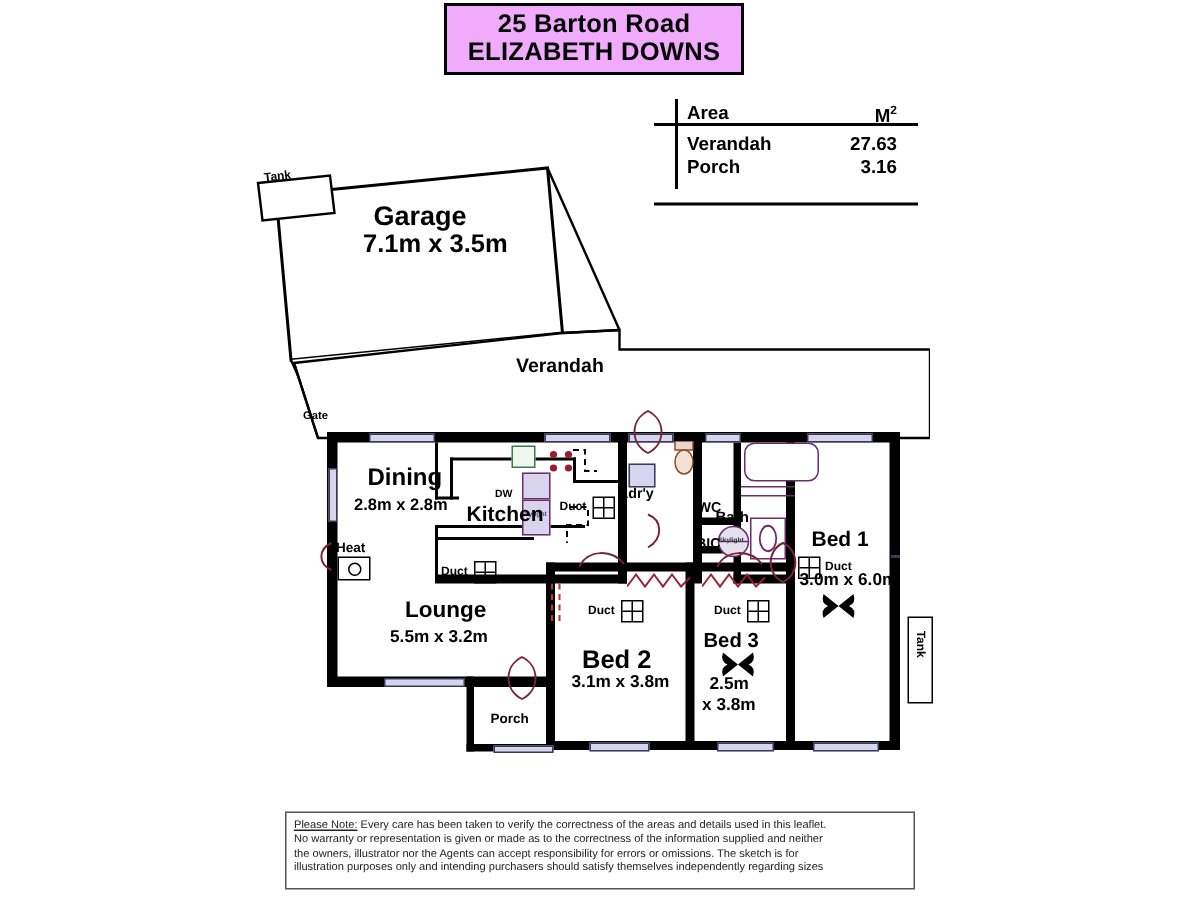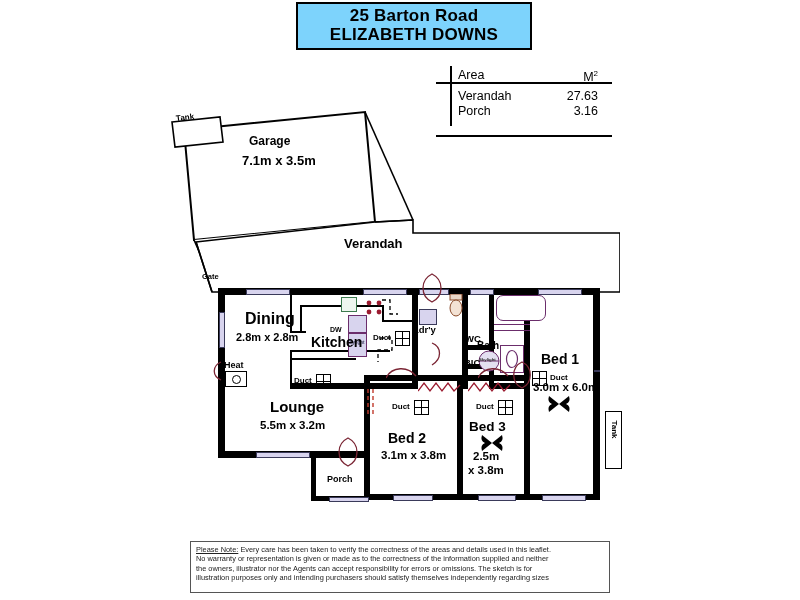--- a/index.html
+++ b/index.html
@@ -2,28 +2,28 @@
 <html><head>
 <meta charset="utf-8">
 <style>
   html,body{margin:0;padding:0;background:#ffffff;}
   body{width:800px;height:600px;position:relative;overflow:hidden;
        font-family:"Liberation Sans","DejaVu Sans",sans-serif;color:#000;}
 
   .abs{position:absolute;}
 
   
-  #title-box{left:296px;top:2px;width:236px;border:2px solid #000;background:#7dd3fc;
+  #title-box{left:296px;top:2px;width:200px;border:2px solid #000;background:#f0abfc;
              text-align:center;padding:2px 6px 4px 6px;box-sizing:border-box;}
   #title-line1{font-size:17px;font-weight:bold;line-height:19px;letter-spacing:.2px;}
   #title-line2{font-size:17px;font-weight:bold;line-height:19px;letter-spacing:.2px;}
 
   
   #area-table{left:436px;top:66px;width:176px;}
-  #area-table table{border-collapse:collapse;width:100%;font-size:12.5px;font-weight:normal;}
+  #area-table table{border-collapse:collapse;width:100%;font-size:12.5px;font-weight:bold;}
   #area-table td{padding:0 0 0 0;line-height:15px;}
   .a-label{text-align:left;padding-left:22px !important;}
   .a-val{text-align:right;padding-right:14px !important;}
   .vbar{position:absolute;left:14px;top:0;width:2px;height:100%;background:#000;}
   .hrule{position:absolute;left:0;width:176px;height:2px;background:#000;}
   #rule-top{top:16px;}
   #rule-bot{top:69px;}
   #area-hdr-m{position:relative;}
   #area-hdr-m sup{font-size:8px;vertical-align:super;}
 
@@ -100,22 +100,22 @@
     <line x1="34" y1="30" x2="10" y2="122" stroke="#000" stroke-width="0"></line>
 
     <polygon points="46,142 225,122 263,120 263,133 470,133 470,192 62,192" fill="#ffffff" stroke="#000" stroke-width="1.6"></polygon>
 
     <line x1="46" y1="142" x2="62" y2="192" stroke="#000" stroke-width="1.6"></line>
 
     <line x1="225" y1="122" x2="263" y2="120" stroke="#000" stroke-width="1.6"></line>
     <line x1="215" y1="12" x2="263" y2="120" stroke="#000" stroke-width="1.6"></line>
   </svg>
 
-  <div class="room-name" style="left:249px;top:134px;font-size:12px;">Garage</div>
-  <div class="room-dim" style="left:242px;top:153px;font-size:13px;">7.1m x 3.5m</div>
+  <div class="room-name" style="left:249px;top:134px;font-size:18px;">Garage</div>
+  <div class="room-dim" style="left:242px;top:153px;font-size:17px;">7.1m x 3.5m</div>
 
   <div class="tiny" style="left:176px;top:113px;font-size:8px;transform:rotate(-7deg);">Tank</div>
 
   <div class="room-name" style="left:344px;top:236px;font-size:13px;">Verandah</div>
   <div class="tiny" style="left:202px;top:272px;font-size:7.5px;">Gate</div>
 
   <div class="wall" style="left:218px;top:288px;width:382px;height:7px;"></div>
 
   <div class="wall" style="left:218px;top:288px;width:7px;height:170px;"></div>
 
@@ -264,21 +264,21 @@
   <div class="room-dim" style="left:260px;top:419px;font-size:11.5px;">5.5m x 3.2m</div>
 
   <div class="room-name" style="left:413px;top:324px;font-size:9.5px;">Ldr'y</div>
   <div class="room-name" style="left:465px;top:333px;font-size:9.5px;">WC</div>
   <div class="room-name" style="left:464px;top:357px;font-size:9.5px;">BIC</div>
   <div class="room-name" style="left:477px;top:340px;font-size:10px;">Bath</div>
 
   <div class="room-name" style="left:541px;top:351px;font-size:14px;">Bed 1</div>
   <div class="room-dim" style="left:533px;top:381px;font-size:11.5px;">3.0m x 6.0m</div>
 
-  <div class="room-name" style="left:388px;top:430px;font-size:14px;">Bed 2</div>
+  <div class="room-name" style="left:388px;top:430px;font-size:17px;">Bed 2</div>
   <div class="room-dim" style="left:381px;top:449px;font-size:11.5px;">3.1m x 3.8m</div>
 
   <div class="room-name" style="left:469px;top:419px;font-size:13.5px;">Bed 3</div>
   <div class="room-dim" style="left:473px;top:450px;font-size:11.5px;">2.5m</div>
   <div class="room-dim" style="left:468px;top:464px;font-size:11.5px;">x 3.8m</div>
 
   <div class="room-name" style="left:327px;top:474px;font-size:9px;">Porch</div>
 
   <div class="tiny" style="left:224px;top:360px;font-size:9px;">Heat</div>
   <div class="abs" style="left:225px;top:371px;width:20px;height:14px;border:1.3px solid #000;">

